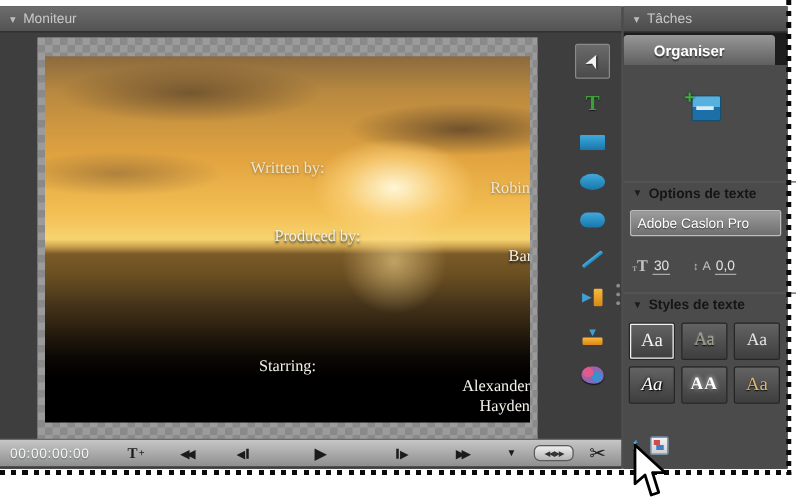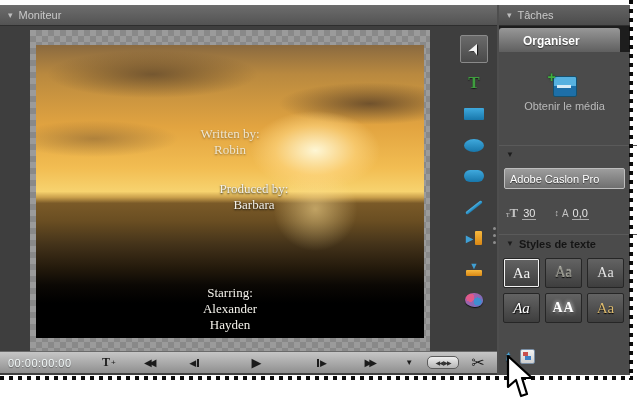--- a/index.html
+++ b/index.html
@@ -34,21 +34,21 @@
       radial-gradient(ellipse 150px 34px at 30% 10%, rgba(88,66,42,.7), rgba(88,66,42,0) 70%),
       radial-gradient(ellipse 130px 30px at 86% 20%, rgba(80,58,38,.75), rgba(80,58,38,0) 70%),
       radial-gradient(ellipse 120px 26px at 15% 32%, rgba(120,88,50,.5), rgba(120,88,50,0) 70%),
       radial-gradient(ellipse 60px 60px at 72% 56%, rgba(255,225,150,.55), rgba(255,225,150,0) 70%),
       linear-gradient(to bottom,
         #8a6a40 0%, #b9893f 10%, #e2a440 28%, #f2bd52 42%, #f7d36f 50%, #caa04c 52%,
         #7a5a28 54%, #6a4e22 60%, #44331a 68%, #241a0c 76%, #0b0804 82%, #000 88%, #000 100%); text-decoration: underline;}
   .credit{position:absolute;left:0;width:100%;text-align:center;
     font-family:"Liberation Serif",serif;color:#f3f1ea;
     text-shadow:0 1px 2px rgba(0,0,0,.85);line-height:16px;font-size:13px;}
-  .credit .names{white-space:pre-line;}
+  .credit .names{white-space:pre-line;text-align:right;}
   #credit-0{top:81px;color:#efe6cf;text-shadow:0 1px 2px rgba(120,90,40,.8);}
   #credit-1{top:136px;padding-left:24px;}
   #credit-2{top:190px;}
   #credit-3{top:240px;}
 
   
   #transport{position:absolute;left:0;top:346px;width:497px;height:21px;
     background:linear-gradient(#c6c6c6,#8f8f8f);border-top:1px solid #6a6a6a;
     display:flex;align-items:center;color:#1e1e1e;}
   #timecode{font-size:11px;color:#f2f8f8;text-shadow:0 1px 1px rgba(0,0,0,.4);
@@ -261,25 +261,25 @@
       <div id="tab-organiser">Organiser</div>
     </div>
 
     <div id="taskbody">
 
       <div id="getmedia">
         <div class="media-icon">
           <span class="plus">+</span>
           <span class="slot"></span>
         </div>
-        <div>Obtenir le média</div>
       </div>
 
       <div class="section-h" id="sec-options">
         <span class="tri">▼</span>
+        <span>Options de texte</span>
       </div>
 
       <div id="fontbox">Adobe Caslon Pro</div>
 
       <div id="sizerow">
         <span class="size-icon"><span class="tt1">т</span><span class="tt2">T</span></span>
         <span class="editable-val">30</span>
         <span id="kern-group">
           <span class="kern-arrow">↕</span>
             <span style="font-size:10px;color:#c2c2c2">A</span>

